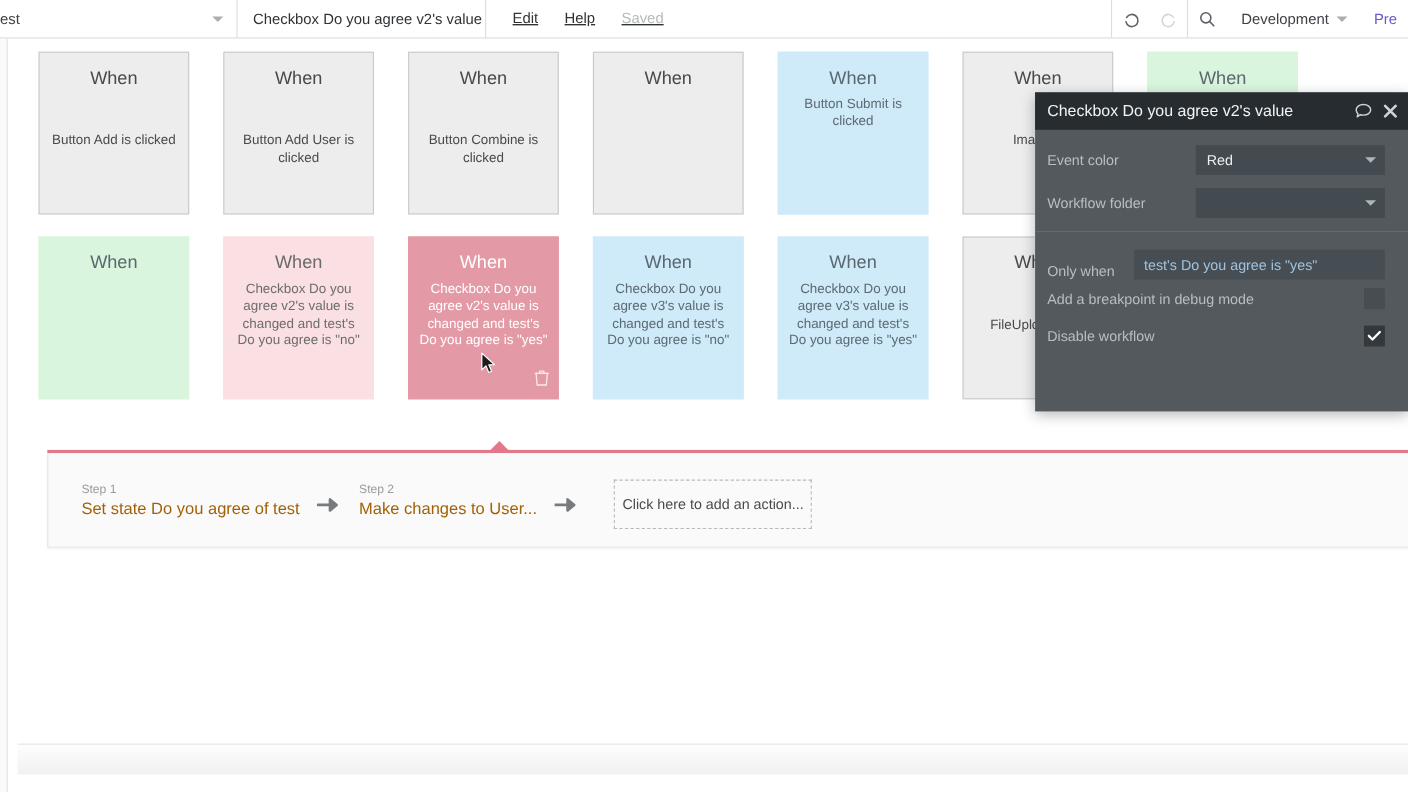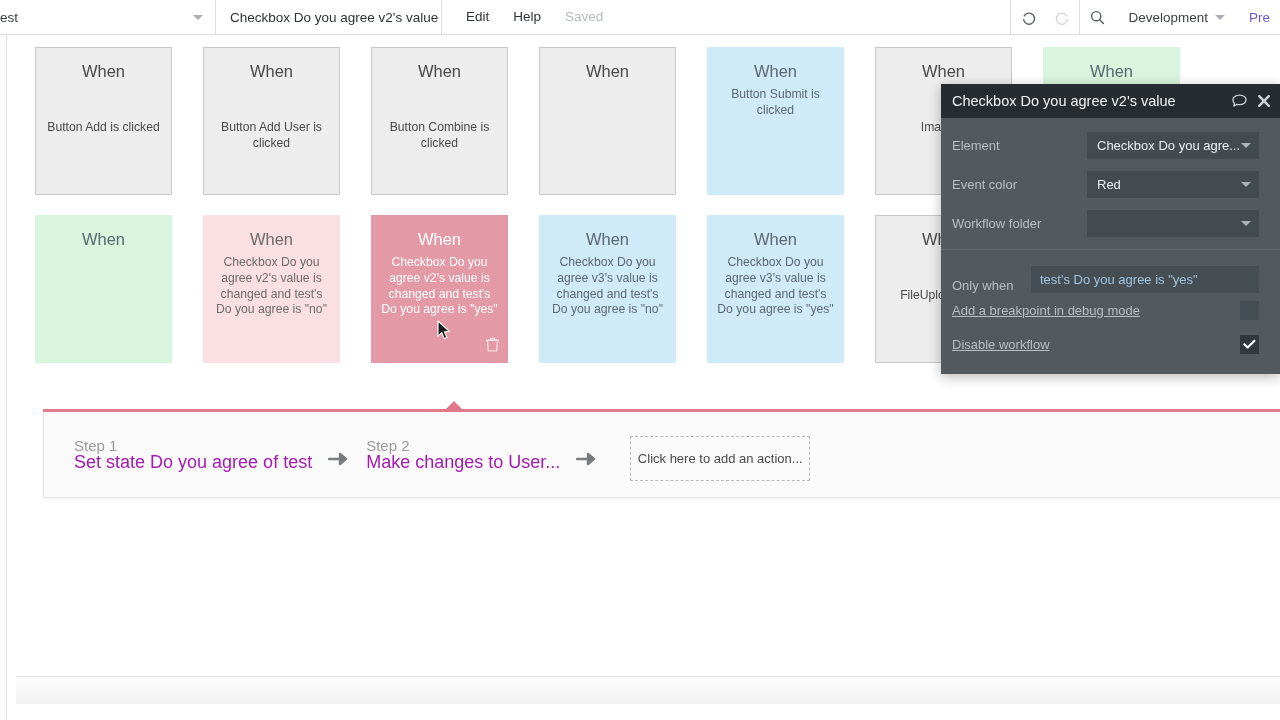--- a/index.html
+++ b/index.html
@@ -41,20 +41,21 @@
     display: flex; align-items: center;
     padding: 0 14px;
     max-width: 226px;
     font-size: 13.5px; color: #2f3336;
     border-right: 1px solid #dcdcdc;
     white-space: nowrap; overflow: hidden;
   }
   .tb-menu {
     display: flex; align-items: flex-end; gap: 0px;
     padding-left: 12px;
+    text-decoration: underline;
   }
   .tb-menu .mi {
     padding: 0 12px; font-size: 13.5px; color: #2f3336;
     line-height: 34px; cursor: default;
   }
   .tb-menu .saved { color: #b5babd; }
   .tb-spacer { flex: 1; }
   .tb-right { display: flex; align-items: center; height: 100%; justify-content: center; }
   .tb-iconbtn {
     width: 34px; height: 100%;
@@ -148,24 +149,24 @@
     width: 1245px; height: 86px;
     background: #fafafa;
     border: 1px solid #e6e6e6;
     border-top: none;
     box-shadow: 0 1px 2px rgba(0,0,0,0.05);
     display: flex; align-items: center;
     padding-left: 30px;
   }
   .step { display: flex; flex-direction: column; justify-content: center; }
   .step .num {
-    font-size: 15px; color: #9b9b9b; line-height: 13px; margin-bottom: 2px;
+    font-size: 11px; color: #9b9b9b; line-height: 13px; margin-bottom: 2px;
   }
   .step .title {
-    font-size: 18px; color: #a21caf; line-height: 17px; white-space: nowrap;
+    font-size: 15px; color: #a16207; line-height: 17px; white-space: nowrap;
   }
   .step-arrow {
     margin: 8px 16px 0 16px;
     display: flex; align-items: center;
   }
   .add-action {
     margin-left: 16px; margin-top: 7px;
     width: 180px; height: 45px;
     border: 1px dashed #b9b9b9;
     display: flex; align-items: center; justify-content: center;
@@ -222,21 +223,21 @@
   .pp-row.onlywhen { padding: 0 21px 0 11px; align-items: flex-end; }
   .pp-label-ow { color: #b9bec1; font-size: 13px; width: 79px; flex-shrink: 0; }
   .pp-expr {
     flex: 1; height: 27px; background: #474e53;
     display: flex; align-items: center;
     padding: 0 8px 0 9px;
     color: #9fc3e0; font-size: 13px;
     white-space: nowrap; overflow: hidden;
   }
   .pp-row.checkrow { height: 34px; }
-  .pp-check-label { flex: 1; color: #b9bec1; font-size: 13px; text-decoration: underline; }
+  .pp-check-label { flex: 1; color: #b9bec1; font-size: 13px; }
   .pp-checkbox {
     width: 19px; height: 19px; flex-shrink: 0;
     display: flex; align-items: center; justify-content: center;
   }
   .pp-checkbox.off { background: #474e53; }
   .pp-checkbox.on  { background: #32383c; }
 
   
   .bottombar {
     position: absolute; left: 8px; bottom: 0;
@@ -402,27 +403,20 @@
     </div>
     <div class="pp-hicon">
       <svg width="14" height="14" viewBox="0 0 14 14">
         <path d="M2.2 2.2 L11.8 11.8 M11.8 2.2 L2.2 11.8" stroke="#cfd3d6" stroke-width="2.4" stroke-linecap="round"></path>
       </svg>
     </div>
   </div>
 
   <div class="pp-body">
 
-    <div class="pp-row">
-      <div class="pp-label">Element</div>
-      <div class="pp-select">
-        <span class="sv">Checkbox Do you agre...</span>
-        <span class="caret-dk"></span>
-      </div>
-    </div>
 
     <div class="pp-row">
       <div class="pp-label">Event color</div>
       <div class="pp-select">
         <span class="sv">Red</span>
         <span class="caret-dk"></span>
       </div>
     </div>
 
     <div class="pp-row">

